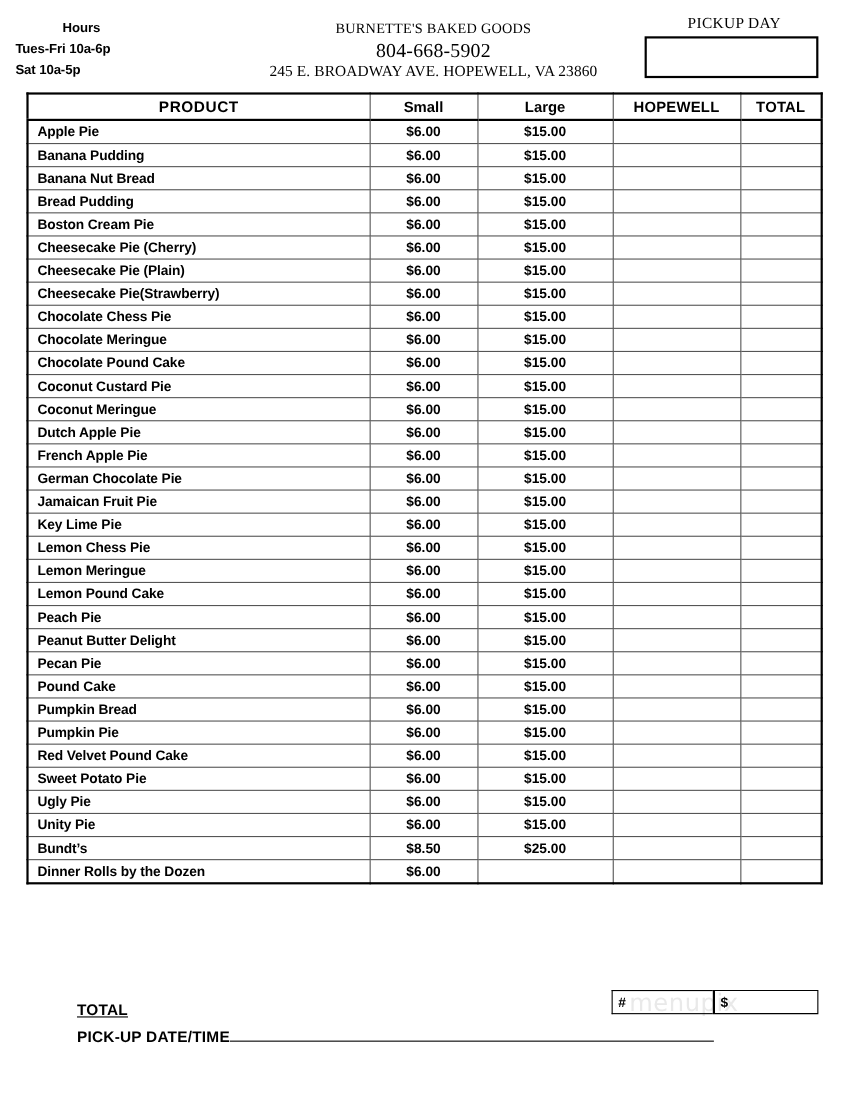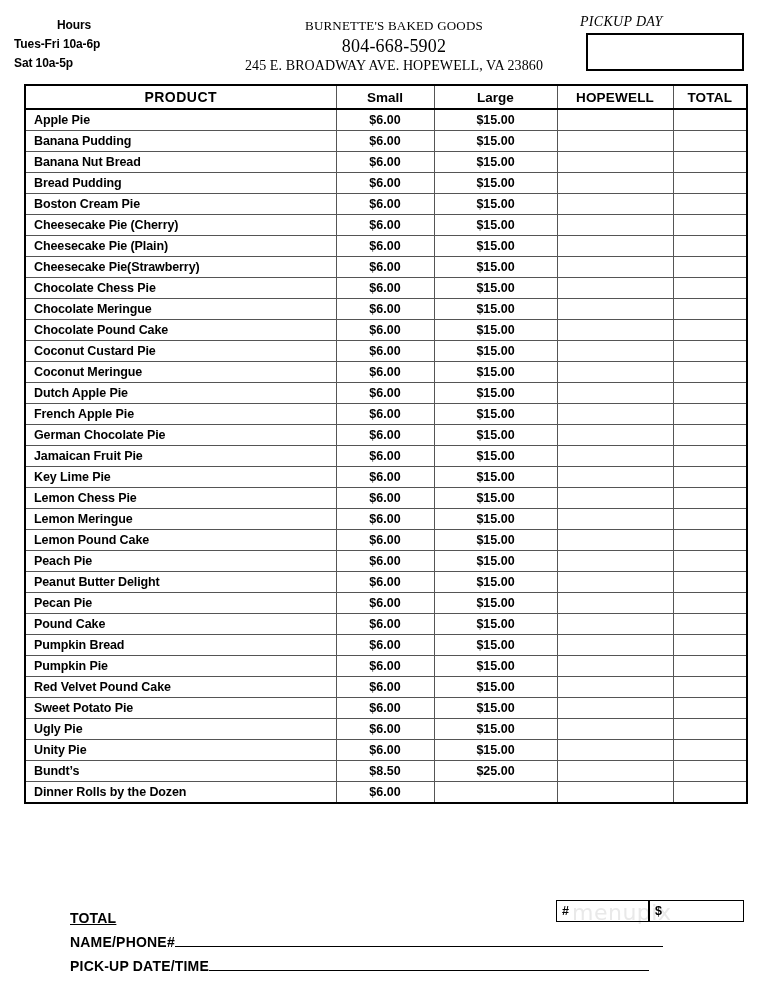--- a/index.html
+++ b/index.html
@@ -63,26 +63,25 @@
     white-space: nowrap;
   }
 
   .pickup-block {
     position: absolute;
     left: 580px;
     top: 14px;
     width: 175px;
   }
   .pickup-label {
-    text-align: left;
+    text-align: center;
     font-family: "Liberation Serif", serif;
     font-size: 14px;
     letter-spacing: 0.3px;
     margin-bottom: 3px;
-    font-style: italic;
   }
   .pickup-box {
     margin-left: 6px;
     width: 158px;
     height: 38px;
     border: 2.5px solid #000;
     background: #fff;
     box-sizing: border-box;
   }
 
@@ -480,24 +479,20 @@
 
 <div class="watermark">menupix</div>
 
 <div class="footer">
 
   <div class="footer-labels">
     <div class="f-row">
       <span class="f-label underlined">TOTAL</span>
     </div>
     <div class="f-row">
-      <span class="f-label">NAME/PHONE#</span>
-      <span class="f-line name"></span>
-    </div>
-    <div class="f-row">
       <span class="f-label">PICK-UP DATE/TIME</span>
       <span class="f-line pickup"></span>
     </div>
   </div>
 
   <div class="footer-boxes">
     <div class="fbox num">
       <span>#</span>
       <span></span>
     </div>

